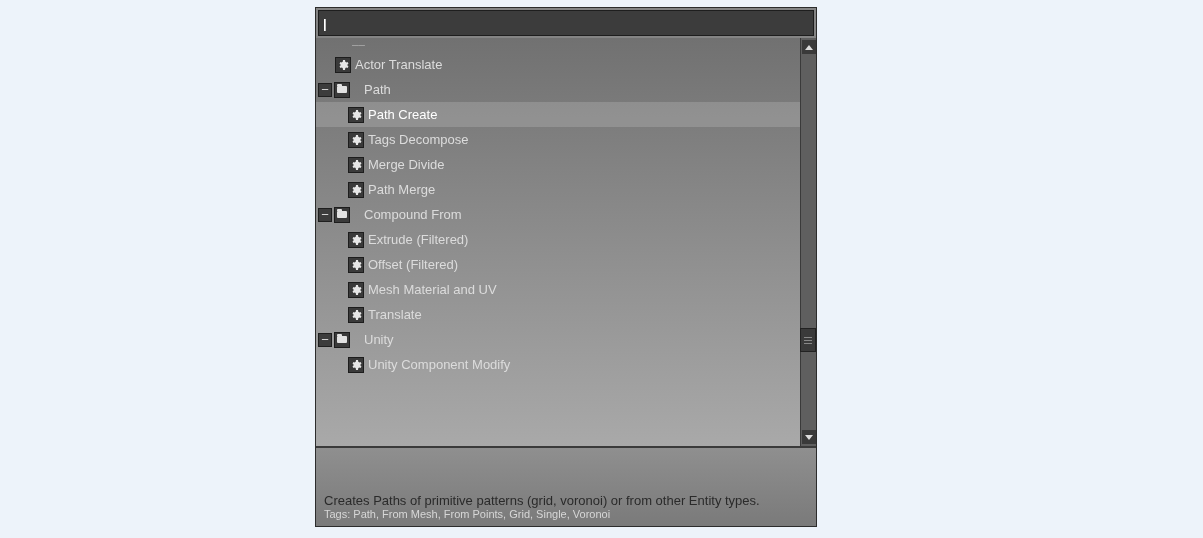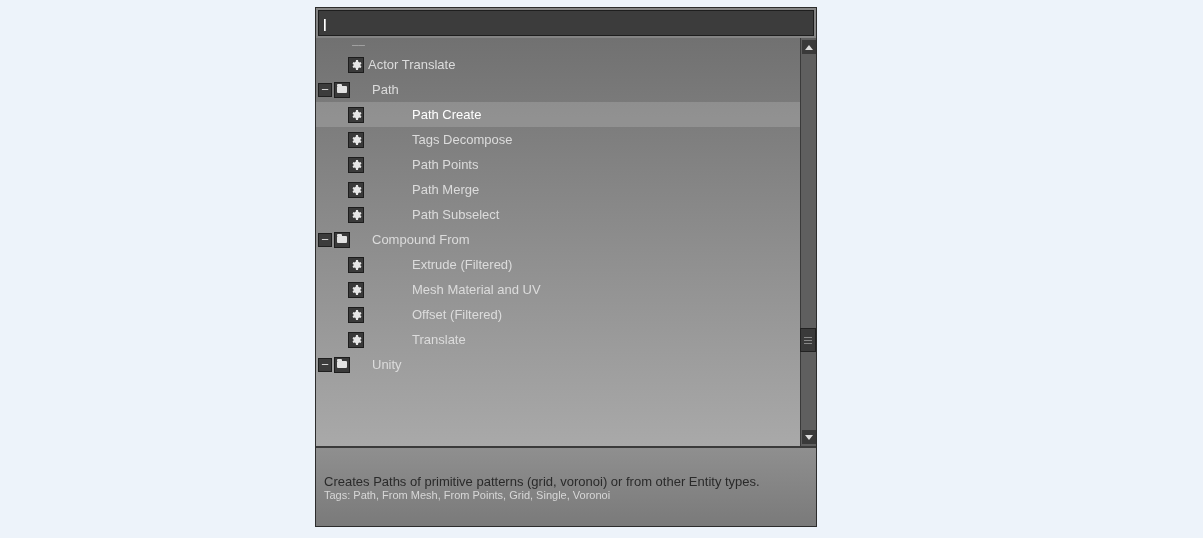--- a/index.html
+++ b/index.html
@@ -105,21 +105,21 @@
     }
     .scroll-thumb::before { top: 8px; }
     .scroll-thumb .mid { top: 11px; }
     .scroll-thumb::after { top: 14px; }
 
     
     .extra-item {
       display: flex;
       align-items: center;
       height: 25px;
-      padding-left: 32px;
+      padding-left: 19px;
       color: #d6d6d6;
       cursor: pointer;
     }
     .spacer-dash {
       height: 12px;
       padding-left: 36px;
       color: #b7b7b7;
       font-size: 9px;
       display:flex;
       align-items:flex-start;
@@ -132,21 +132,20 @@
       color: #d6d6d6;
       cursor: pointer;
     }
     .item-row {
       display: flex;
       align-items: center;
       height: 25px;
       padding-left: 32px;
       color: #d6d6d6;
       cursor: pointer;
-      gap: 44px;
     }
     .item-row.selected {
       background: rgba(255,255,255,0.16);
       position: relative;
     }
     .item-row.selected .item-label {
       color: #fff;
     }
     .item-row.selected::after {
       content: "";
@@ -189,21 +188,21 @@
     }
     .folder-chip .f-inner::before {
       content:"";
       position:absolute;
       top:-2px; left:0;
       width:5px; height:2px;
       background:#e2e2e2;
       border-radius:1px 1px 0 0;
     }
     .group-label, .item-label { color: #dcdcdc; }
-    .group-label { margin-left: 18px; }
+    .group-label { margin-left: 10px; }
 
     .gear-chip {
       width: 16px;
       height: 16px;
       background: #3a3a3a;
       border: 1px solid #1d1d1d;
       display: flex;
       align-items: center;
       justify-content: center;
       margin-right: 4px;
@@ -212,21 +211,21 @@
 
     
     .info-panel {
       height: 80px;
       border-top: 2px solid #3a3a3a;
       background: linear-gradient(to bottom, #8f8f8f 0%, #7a7a7a 100%);
       color: #2a2a2a;
       padding: 6px 8px;
       display: flex;
       flex-direction: column;
-      justify-content: center;
+      justify-content: flex-end;
     }
     .info-desc { color: #2a2a2a; font-size: 13px; }
     .info-tags { color: #d7d7d7; font-size: 11px; }
   </style>
 </head>
 <body>
 
 <div class="panel">
 
   <div class="search-bar">
@@ -270,37 +269,29 @@
             </svg>
         </span>
         <span class="item-label">Tags Decompose</span>
       </div>
       <div class="item-row">
         <span class="gear-chip">
           <svg width="12" height="12" viewBox="0 0 24 24">
               <path fill="#e6e6e6" d="M12 8a4 4 0 1 0 0 8 4 4 0 0 0 0-8zm9 4a7.9 7.9 0 0 0-.1-1.2l2.1-1.6-2-3.4-2.5 1a8 8 0 0 0-2-1.2L16 2h-4l-.5 3.6a8 8 0 0 0-2 1.2l-2.5-1-2 3.4 2.1 1.6A7.9 7.9 0 0 0 7 12c0 .4 0 .8.1 1.2L5 14.8l2 3.4 2.5-1a8 8 0 0 0 2 1.2L12 22h4l.5-3.6a8 8 0 0 0 2-1.2l2.5 1 2-3.4-2.1-1.6c.1-.4.1-.8.1-1.2z"></path>
             </svg>
         </span>
-        <span class="item-label">Path Points</span>
+        <span class="item-label">Merge Divide</span>
       </div>
       <div class="item-row">
         <span class="gear-chip">
           <svg width="12" height="12" viewBox="0 0 24 24">
               <path fill="#e6e6e6" d="M12 8a4 4 0 1 0 0 8 4 4 0 0 0 0-8zm9 4a7.9 7.9 0 0 0-.1-1.2l2.1-1.6-2-3.4-2.5 1a8 8 0 0 0-2-1.2L16 2h-4l-.5 3.6a8 8 0 0 0-2 1.2l-2.5-1-2 3.4 2.1 1.6A7.9 7.9 0 0 0 7 12c0 .4 0 .8.1 1.2L5 14.8l2 3.4 2.5-1a8 8 0 0 0 2 1.2L12 22h4l.5-3.6a8 8 0 0 0 2-1.2l2.5 1 2-3.4-2.1-1.6c.1-.4.1-.8.1-1.2z"></path>
             </svg>
         </span>
         <span class="item-label">Path Merge</span>
-      </div>
-      <div class="item-row">
-        <span class="gear-chip">
-          <svg width="12" height="12" viewBox="0 0 24 24">
-              <path fill="#e6e6e6" d="M12 8a4 4 0 1 0 0 8 4 4 0 0 0 0-8zm9 4a7.9 7.9 0 0 0-.1-1.2l2.1-1.6-2-3.4-2.5 1a8 8 0 0 0-2-1.2L16 2h-4l-.5 3.6a8 8 0 0 0-2 1.2l-2.5-1-2 3.4 2.1 1.6A7.9 7.9 0 0 0 7 12c0 .4 0 .8.1 1.2L5 14.8l2 3.4 2.5-1a8 8 0 0 0 2 1.2L12 22h4l.5-3.6a8 8 0 0 0 2-1.2l2.5 1 2-3.4-2.1-1.6c.1-.4.1-.8.1-1.2z"></path>
-            </svg>
-        </span>
-        <span class="item-label">Path Subselect</span>
       </div>
 
       <div class="group-row">
         <span class="expander">−</span>
         <span class="folder-chip">
             <span class="f-inner"></span>
           </span>
         <span class="group-label">Compound From</span>
       </div>
       <div class="item-row">
@@ -310,45 +301,53 @@
             </svg>
         </span>
         <span class="item-label">Extrude (Filtered)</span>
       </div>
       <div class="item-row">
         <span class="gear-chip">
           <svg width="12" height="12" viewBox="0 0 24 24">
               <path fill="#e6e6e6" d="M12 8a4 4 0 1 0 0 8 4 4 0 0 0 0-8zm9 4a7.9 7.9 0 0 0-.1-1.2l2.1-1.6-2-3.4-2.5 1a8 8 0 0 0-2-1.2L16 2h-4l-.5 3.6a8 8 0 0 0-2 1.2l-2.5-1-2 3.4 2.1 1.6A7.9 7.9 0 0 0 7 12c0 .4 0 .8.1 1.2L5 14.8l2 3.4 2.5-1a8 8 0 0 0 2 1.2L12 22h4l.5-3.6a8 8 0 0 0 2-1.2l2.5 1 2-3.4-2.1-1.6c.1-.4.1-.8.1-1.2z"></path>
             </svg>
         </span>
+        <span class="item-label">Offset (Filtered)</span>
+      </div>
+      <div class="item-row">
+        <span class="gear-chip">
+          <svg width="12" height="12" viewBox="0 0 24 24">
+              <path fill="#e6e6e6" d="M12 8a4 4 0 1 0 0 8 4 4 0 0 0 0-8zm9 4a7.9 7.9 0 0 0-.1-1.2l2.1-1.6-2-3.4-2.5 1a8 8 0 0 0-2-1.2L16 2h-4l-.5 3.6a8 8 0 0 0-2 1.2l-2.5-1-2 3.4 2.1 1.6A7.9 7.9 0 0 0 7 12c0 .4 0 .8.1 1.2L5 14.8l2 3.4 2.5-1a8 8 0 0 0 2 1.2L12 22h4l.5-3.6a8 8 0 0 0 2-1.2l2.5 1 2-3.4-2.1-1.6c.1-.4.1-.8.1-1.2z"></path>
+            </svg>
+        </span>
         <span class="item-label">Mesh Material and UV</span>
-      </div>
-      <div class="item-row">
-        <span class="gear-chip">
-          <svg width="12" height="12" viewBox="0 0 24 24">
-              <path fill="#e6e6e6" d="M12 8a4 4 0 1 0 0 8 4 4 0 0 0 0-8zm9 4a7.9 7.9 0 0 0-.1-1.2l2.1-1.6-2-3.4-2.5 1a8 8 0 0 0-2-1.2L16 2h-4l-.5 3.6a8 8 0 0 0-2 1.2l-2.5-1-2 3.4 2.1 1.6A7.9 7.9 0 0 0 7 12c0 .4 0 .8.1 1.2L5 14.8l2 3.4 2.5-1a8 8 0 0 0 2 1.2L12 22h4l.5-3.6a8 8 0 0 0 2-1.2l2.5 1 2-3.4-2.1-1.6c.1-.4.1-.8.1-1.2z"></path>
-            </svg>
-        </span>
-        <span class="item-label">Offset (Filtered)</span>
       </div>
       <div class="item-row">
         <span class="gear-chip">
           <svg width="12" height="12" viewBox="0 0 24 24">
               <path fill="#e6e6e6" d="M12 8a4 4 0 1 0 0 8 4 4 0 0 0 0-8zm9 4a7.9 7.9 0 0 0-.1-1.2l2.1-1.6-2-3.4-2.5 1a8 8 0 0 0-2-1.2L16 2h-4l-.5 3.6a8 8 0 0 0-2 1.2l-2.5-1-2 3.4 2.1 1.6A7.9 7.9 0 0 0 7 12c0 .4 0 .8.1 1.2L5 14.8l2 3.4 2.5-1a8 8 0 0 0 2 1.2L12 22h4l.5-3.6a8 8 0 0 0 2-1.2l2.5 1 2-3.4-2.1-1.6c.1-.4.1-.8.1-1.2z"></path>
             </svg>
         </span>
         <span class="item-label">Translate</span>
       </div>
 
       <div class="group-row">
         <span class="expander">−</span>
         <span class="folder-chip">
             <span class="f-inner"></span>
           </span>
         <span class="group-label">Unity</span>
+      </div>
+      <div class="item-row">
+        <span class="gear-chip">
+          <svg width="12" height="12" viewBox="0 0 24 24">
+              <path fill="#e6e6e6" d="M12 8a4 4 0 1 0 0 8 4 4 0 0 0 0-8zm9 4a7.9 7.9 0 0 0-.1-1.2l2.1-1.6-2-3.4-2.5 1a8 8 0 0 0-2-1.2L16 2h-4l-.5 3.6a8 8 0 0 0-2 1.2l-2.5-1-2 3.4 2.1 1.6A7.9 7.9 0 0 0 7 12c0 .4 0 .8.1 1.2L5 14.8l2 3.4 2.5-1a8 8 0 0 0 2 1.2L12 22h4l.5-3.6a8 8 0 0 0 2-1.2l2.5 1 2-3.4-2.1-1.6c.1-.4.1-.8.1-1.2z"></path>
+            </svg>
+        </span>
+        <span class="item-label">Unity Component Modify</span>
       </div>
     </div>
 
     <div class="scrollbar">
       <div class="scroll-arrow up"></div>
       <div class="scroll-thumb">
           <span class="mid"></span>
         </div>
       <div class="scroll-arrow down"></div>
     </div>

